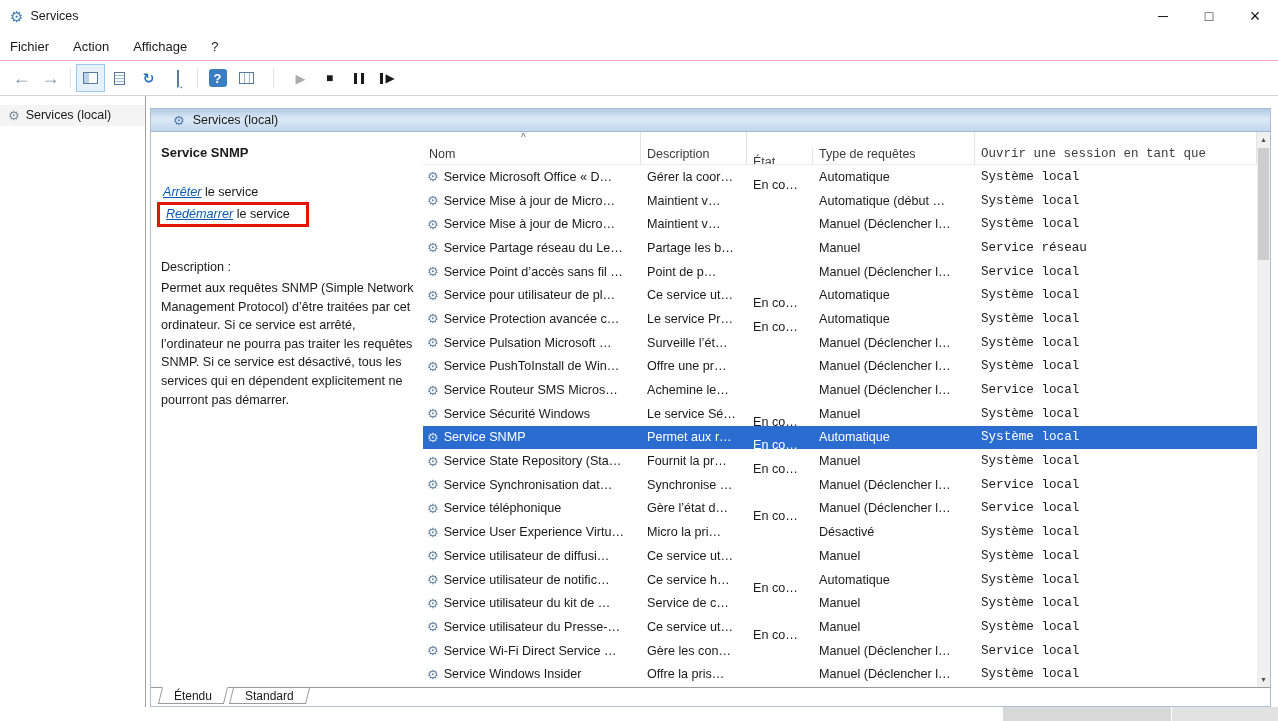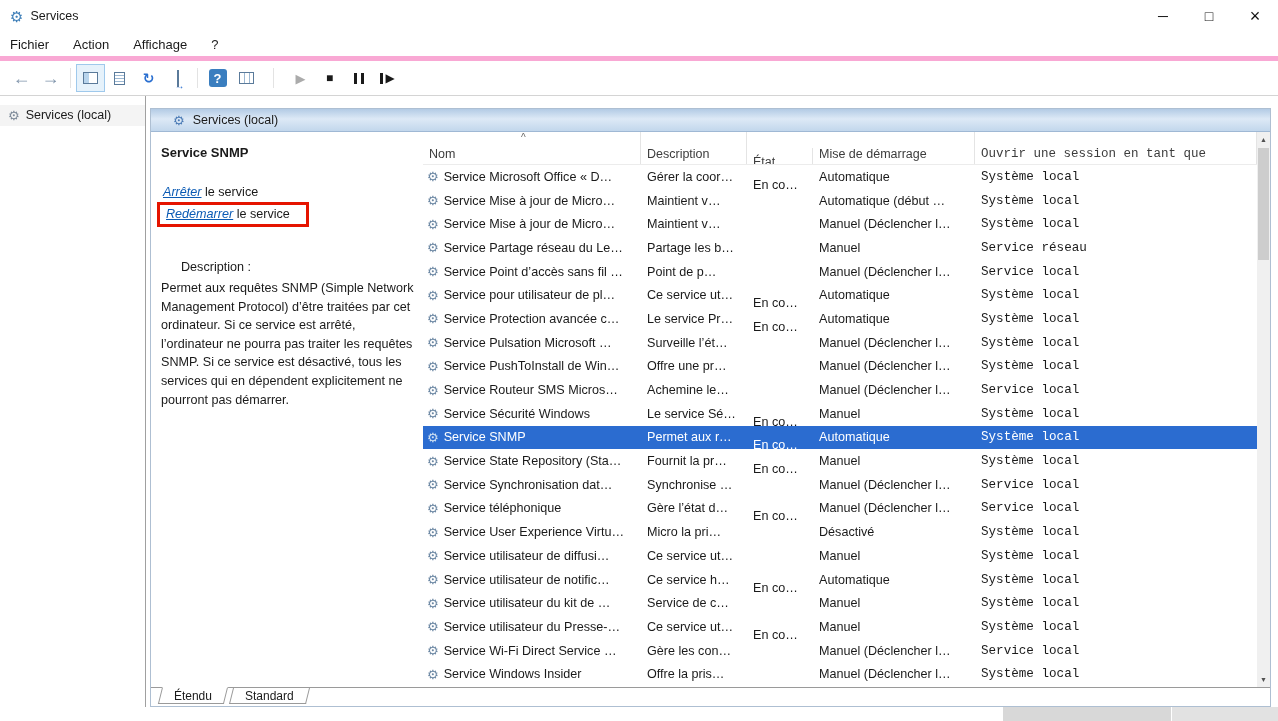--- a/index.html
+++ b/index.html
@@ -12,21 +12,21 @@
 
   
   .titlebar { height:32px; display:flex; align-items:center; }
   .app-icon { margin:0 7px 0 10px; font-size:15px; color:#3f7fb8; line-height:1; }
   .title-text { font-size:12.5px; }
   .win-controls { margin-left:auto; display:flex; height:100%; }
   .win-btn { width:46px; display:flex; align-items:center; justify-content:center; font-size:14px; color:#111; cursor:default; }
   .win-btn.close-btn { font-size:18px; }
 
   
-  .menubar { height:29px; display:flex; align-items:center; padding-left:10px; border-bottom:5px solid #f9a8d4; }
+  .menubar { height:29px; display:flex; align-items:center; padding-left:10px; border-bottom:1px solid #f9a8d4; }
   .menu-item { padding:0 12px; font-size:13px; }
   .menu-item:first-child { padding-left:0; }
 
   
   .toolbar { height:35px; display:flex; align-items:center; border-bottom:1px solid #d4d4d4; padding-left:7px; }
   .tb-btn { width:27px; height:26px; display:flex; align-items:center; justify-content:center; margin:0 1px; position:relative; }
   .tb-btn.pressed { background:#e6f2fb; outline:1px solid #9fc9ec; }
   .nav-arrow { font-size:18px; font-weight:bold; color:#8296ad; line-height:1; }
   .tb-sep { width:1px; height:20px; background:#e3e3e3; margin:0 5px; }
   .ico-tree { width:15px; height:12px; border:1px solid #5a7a9a; background:linear-gradient(to right,#b8d4ec 0 5px,#fff 5px); }
@@ -58,21 +58,21 @@
 
   .main-content { flex:1; display:flex; background:#fff; overflow:hidden; }
 
   
   .detail-pane { width:272px; flex:0 0 272px; padding:13px 12px 0 10px; position:relative; }
   .svc-title { font-weight:bold; font-size:13px; margin-bottom:25px; }
   .svc-line { font-size:12.6px; padding-left:2px; }
   .link { color:#0a5ab4; text-decoration:underline;font-style:italic; }
   .stop-line { margin-bottom:3px; }
   .restart-box { border:3px solid #e51400; padding:2px 16px 3px 4px; width:max-content; margin-left:-4px; }
-  .desc-label { margin-top:33px; font-size:12.6px;margin-left:20px; }
+  .desc-label { margin-top:33px; font-size:12.6px; }
   .desc-text { margin-top:5px; font-size:12.6px; line-height:18.6px; width:254px; }
 
   
   .list-pane { flex:1; position:relative; padding-right:13px; overflow:hidden; }
   .list-header { height:33px; display:flex; position:relative; border-bottom:1px solid #ececec; }
   .hcell { border-right:1px solid #e4e4e4; display:flex; align-items:center; padding:12px 6px 0 6px;
            color:#3c3c3c; font-size:12.5px; white-space:nowrap; overflow:hidden; }
   .sort-caret { position:absolute; top:0px; left:98px; font-size:10px; color:#666; }
   .c-nom { width:218px; } .c-desc { width:106px; } .c-etat { width:66px;margin-top:16px; } .c-type { width:162px; } .c-sess { flex:1;font-family:Liberation Mono, monospace; }
   .lrow { display:flex; height:23.7px; align-items:center; }
@@ -203,21 +203,21 @@
             <div class="desc-label">Description :</div>
             <div class="desc-text">Permet aux requêtes SNMP (Simple Network Management Protocol) d’être traitées par cet ordinateur. Si ce service est arrêté, l’ordinateur ne pourra pas traiter les requêtes SNMP. Si ce service est désactivé, tous les services qui en dépendent explicitement ne pourront pas démarrer.</div>
           </div>
 
           <div class="list-pane">
             <div class="list-header">
               <span class="sort-caret">^</span>
               <div class="hcell c-nom">Nom</div>
               <div class="hcell c-desc">Description</div>
               <div class="hcell c-etat">État</div>
-              <div class="hcell c-type">Mise de démarrage</div>
+              <div class="hcell c-type">Type de requêtes</div>
               <div class="hcell c-sess">Ouvrir une session en tant que</div>
             </div>
             <div class="list-body">
                 <div class="lrow">
                   <div class="cell c-nom">
                     <span class="svc-icon">⚙</span>
                     <span class="ctext">Service Microsoft Office « D…</span>
                   </div>
                   <div class="cell c-desc">
                     <span class="ctext">Gérer la coor…</span>

